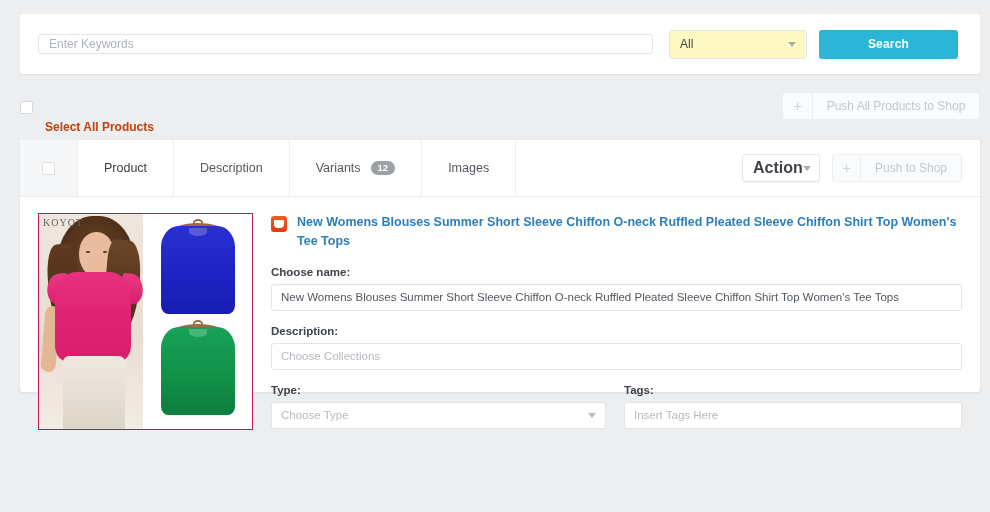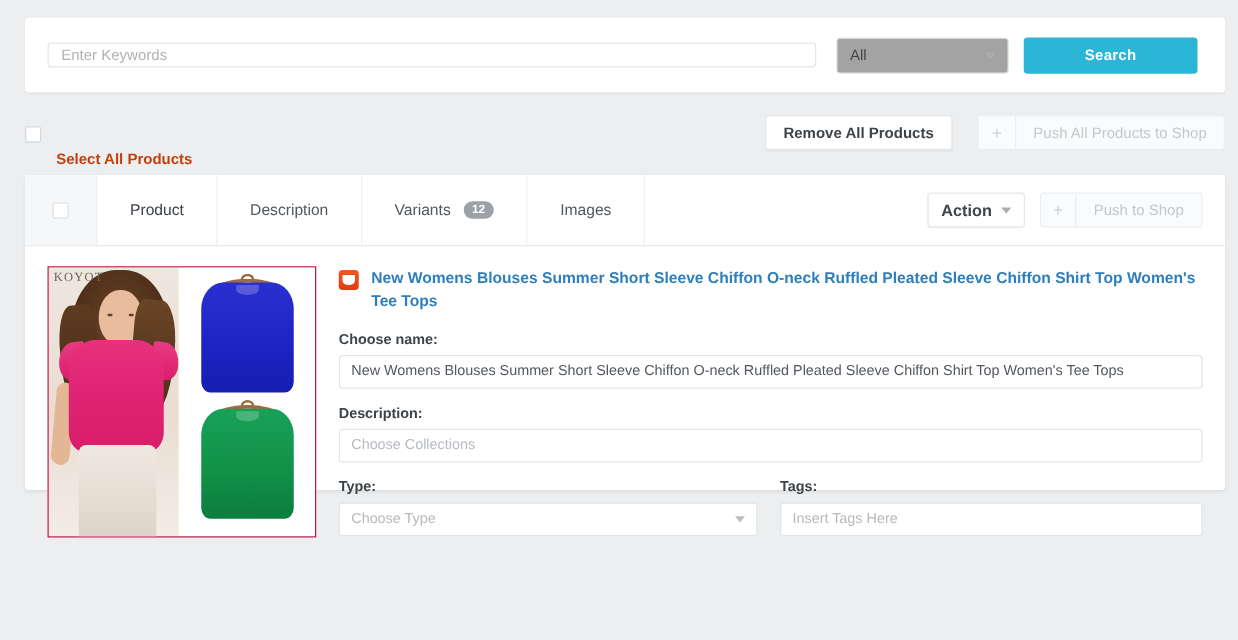--- a/index.html
+++ b/index.html
@@ -23,21 +23,21 @@
     flex: 0 0 615px; height: 20px; border: 1px solid #e2e5e8; border-radius: 3px;
     background: #fff; font-size: 12px; color: #52575c; padding: 0 10px;
     outline: none; font-family: "Liberation Sans", sans-serif;
   }
   .kw-input::placeholder { color: #aeb3b8; }
   .select-all-wrap {
     position: relative; margin-left: 16px; flex: 0 0 138px; height: 29px;
   }
   .sel-box {
     width: 138px; height: 29px; border: 1px solid #e2e5e8; border-radius: 3px;
-    background: #a3a3a3; display: flex; align-items: center; padding: 0 10px;
+    background: #fef9c3; display: flex; align-items: center; padding: 0 10px;
     font-size: 12px; color: #40454a; cursor: pointer;
   }
   .sel-box .caret {
     margin-left: auto; width: 0; height: 0;
     border-left: 4px solid transparent; border-right: 4px solid transparent;
     border-top: 5px solid #a9aeb3;
   }
   .search-btn {
     margin-left: 12px; flex: 0 0 139px; height: 29px; border: none; border-radius: 3px;
     background: #2bb6d8; color: #fff; font-size: 12px; font-weight: bold;
@@ -104,21 +104,21 @@
     margin-left: 10px; background: #9ba1a7; color: #fff; font-size: 9.5px;
     font-weight: bold; border-radius: 9px; padding: 2px 7px; line-height: 1;
     display: inline-block;
   }
   .tabs-right {
     position: absolute; right: 18px; top: 14px; display: flex; align-items: center;
   }
   .action-dd {
     height: 28px; width: 78px; background: #fff; border: 1px solid #e4e7ea;
     border-radius: 3px; display: flex; align-items: center; padding: 0 10px;
-    font-size: 13px; font-weight: bold; color: #3d4349; cursor: pointer;
+    font-size: 16px; font-weight: bold; color: #3d4349; cursor: pointer;
     box-shadow: 0 1px 1px rgba(0,0,0,0.04);
   }
   .action-dd .caret2 {
     margin-left: auto; width: 0; height: 0;
     border-left: 4px solid transparent; border-right: 4px solid transparent;
     border-top: 5px solid #a9aeb3;
   }
   .push-shop {
     margin-left: 12px; height: 28px; width: 130px; background: #fafbfc;
     border: 1px solid #eceef0; border-radius: 3px; display: flex;
@@ -258,21 +258,20 @@
       </div>
     </div>
     <button class="search-btn">Search</button>
   </div>
 
   <div class="action-bar">
     <div class="selectall">
       <span class="cbox"></span>
       <span class="lbl">Select All Products</span>
     </div>
-    <button class="remove-btn">Remove All Products</button>
     <div class="push-all">
       <span class="plus">+</span>
       <span class="txt">Push All Products to Shop</span>
     </div>
   </div>
 
   <div class="card">
 
     <div class="tabs-row">
       <div class="tab-cb">

